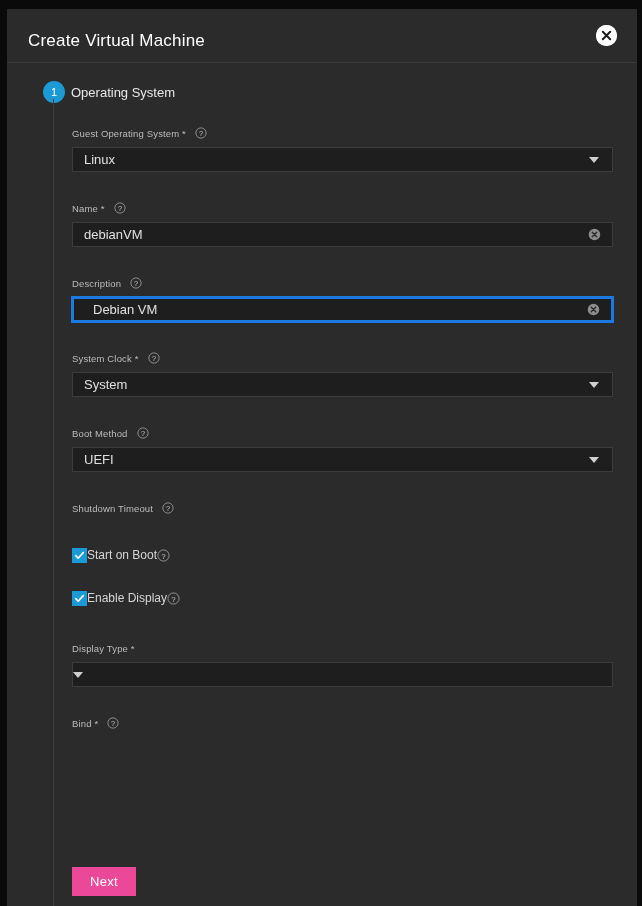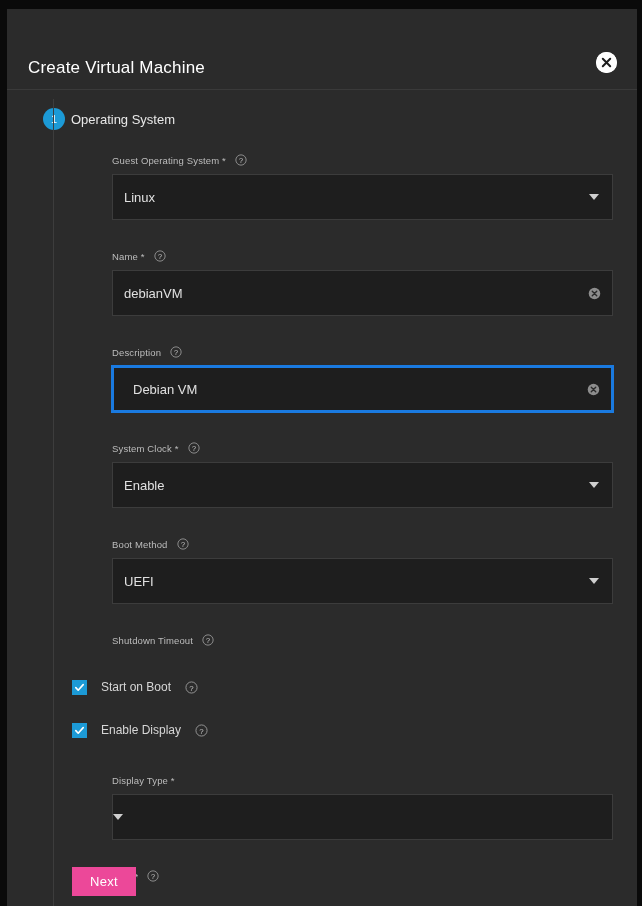--- a/index.html
+++ b/index.html
@@ -29,21 +29,20 @@
     background: #2b2b2b;
     color: #e8e8e8;
     overflow: hidden;
   }
 
   
   .dialog-header {
     position: relative;
     height: 54px;
     border-bottom: 1px solid #3a3a3a;
-    margin-top: 27px;
   }
   .dialog-title {
     position: absolute;
     left: 21px;
     top: 22px;
     font-size: 17px;
     font-weight: 400;
     color: #ffffff;
     letter-spacing: .2px;
   }
@@ -103,21 +102,21 @@
   }
 
   
   .form-area {
     position: relative;
     padding-left: 65px;
     padding-right: 24px;
     padding-top: 10px;
   }
 
-  .field { position: relative; margin-left: 40px; }
+  .field { position: relative; }
   .field-label-row {
     display: flex;
     align-items: center;
     gap: 9px;
     height: 16px;
     margin-bottom: 6px;
   }
   .field-label {
     font-size: 9.5px;
     color: #bdbdbd;
@@ -127,21 +126,21 @@
   .help-icon {
     width: 12px;
     height: 12px;
     flex: 0 0 12px;
     cursor: pointer;
     display: block;
   }
 
   .control {
     position: relative;
-    height: 46px;
+    height: 25px;
     background: #1e1e1e;
     border: 1px solid #3c3c3c;
     display: flex;
     align-items: center;
     cursor: pointer;
   }
   .control.focused {
     border: 2px solid #1a7ae0;
     outline: 1px solid #1a7ae0;
     padding-left: 8px;
@@ -174,21 +173,21 @@
     display: block;
   }
 
   .gap-lg { height: 28px; }
   .gap-md { height: 23px; }
 
   
   .check-row {
     display: flex;
     align-items: center;
-    gap: 14px;
+    gap: 0;
     height: 20px;
   }
   .checkbox {
     width: 15px;
     height: 15px;
     background: #1c9ad6;
     display: flex;
     align-items: center;
     justify-content: center;
     cursor: pointer;
@@ -300,21 +299,21 @@
 
     <div class="field">
       <div class="field-label-row">
         <span class="field-label">System Clock *</span>
         <svg class="help-icon" viewBox="0 0 14 14">
           <circle cx="7" cy="7" r="6" fill="none" stroke="#9a9a9a" stroke-width="1"></circle>
           <text x="7" y="10.3" font-size="8.5" fill="#c8c8c8" text-anchor="middle" font-family="Liberation Sans, sans-serif">?</text>
         </svg>
       </div>
       <div class="control">
-        <span class="control-value">Enable</span>
+        <span class="control-value">System</span>
         <span class="caret"></span>
       </div>
     </div>
 
     <div class="gap-lg"></div>
 
     <div class="field">
       <div class="field-label-row">
         <span class="field-label">Boot Method</span>
         <svg class="help-icon" viewBox="0 0 14 14">

